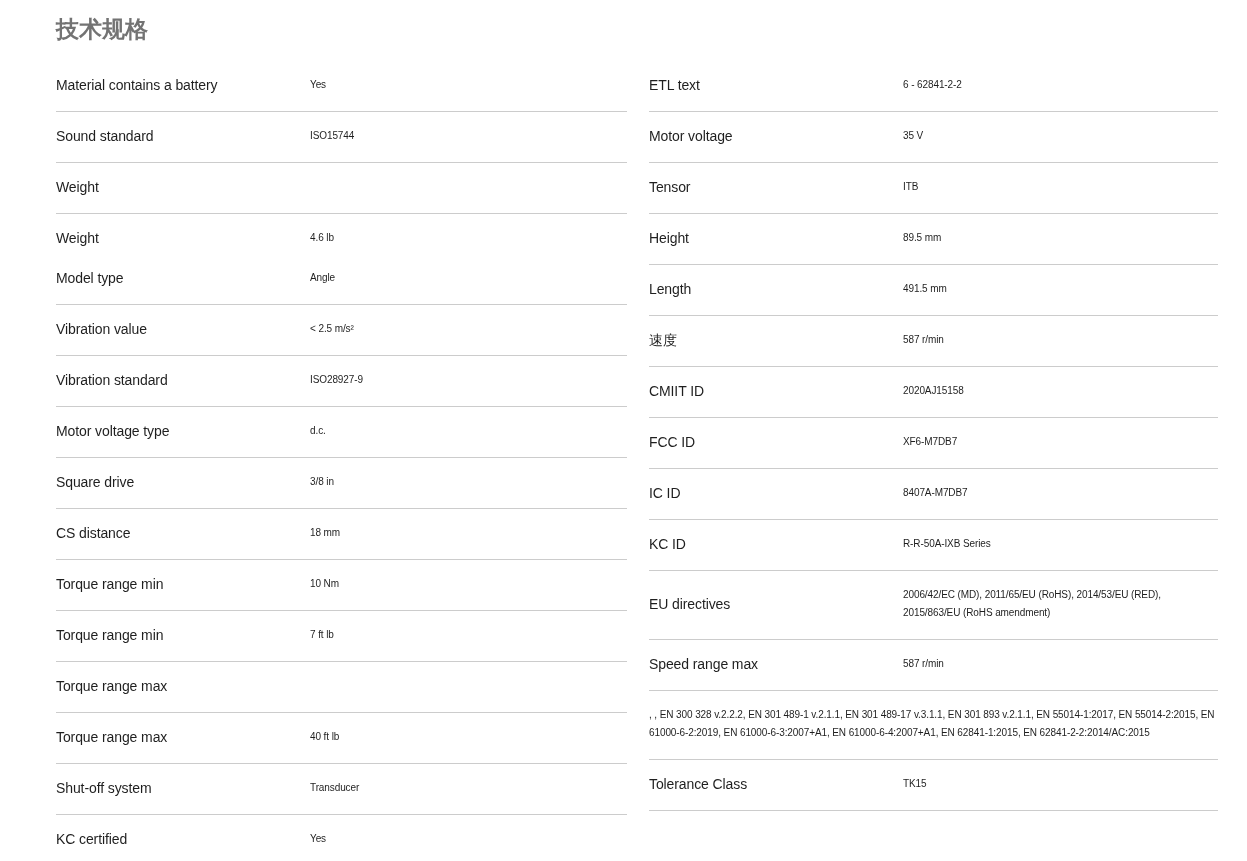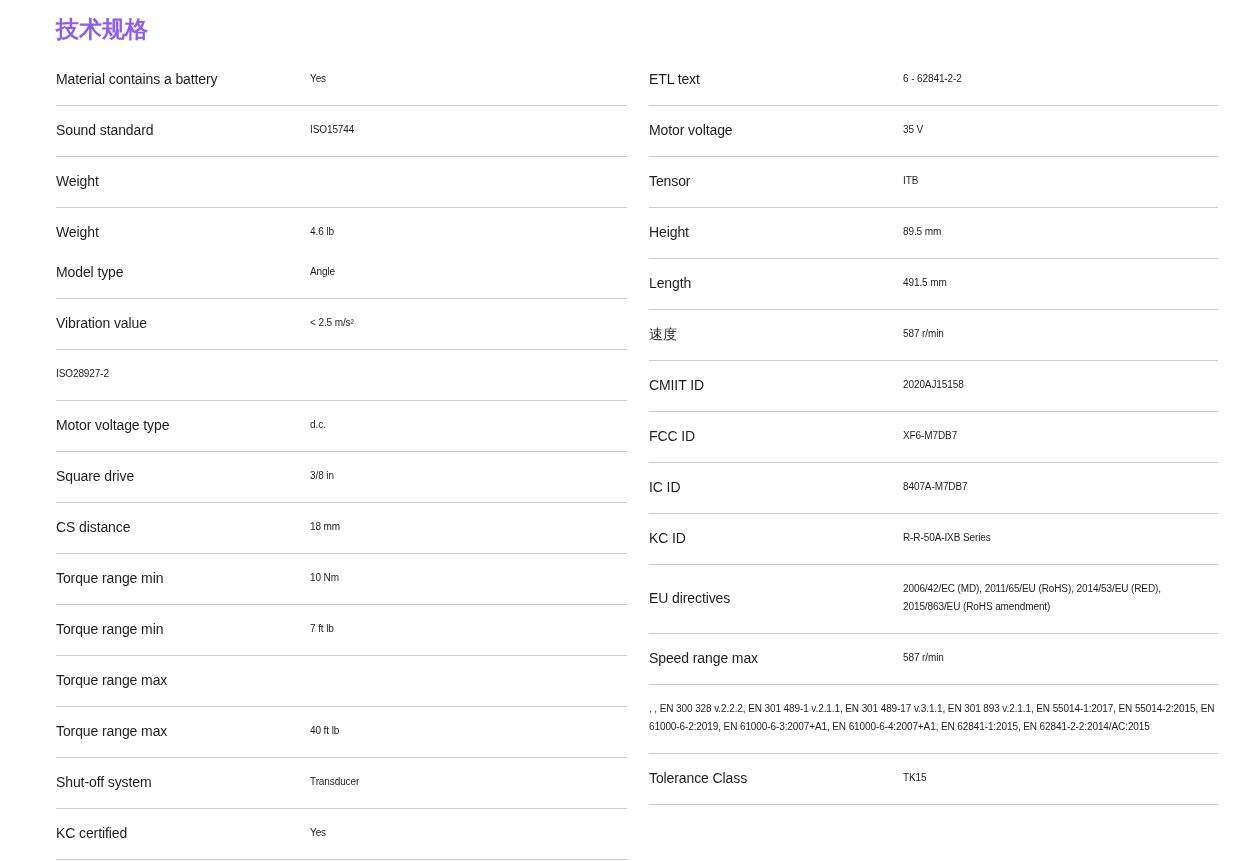--- a/index.html
+++ b/index.html
@@ -20,22 +20,22 @@
     font-family: "Liberation Sans", sans-serif;
     color: var(--text);
   }
   .page {
     padding: 14px 29px 0 56px;
   }
   .title {
     font-size: 23px;
     font-weight: 700;
     line-height: 30px;
-    margin: 0 0 11px 0;
-    color: #8b5cf6;
+    margin: 0 0 17px 0;
+    color: #737373;
   }
   .columns {
     display: flex;
     gap: 22px;
     align-items: flex-start;
   }
   .col {
     flex: 0 0 auto;
   }
   .col-left  { width: 571px; }
@@ -90,21 +90,22 @@
         </div>
         <div class="spec-row">
           <div class="spec-label">Model type</div>
           <div class="spec-value">Angle</div>
         </div>
         <div class="spec-row">
           <div class="spec-label">Vibration value</div>
           <div class="spec-value">&lt; 2.5 m/s²</div>
         </div>
         <div class="spec-row">
-          <div class="spec-value">ISO28927-2</div>
+          <div class="spec-label">Vibration standard</div>
+          <div class="spec-value">ISO28927-9</div>
         </div>
         <div class="spec-row">
           <div class="spec-label">Motor voltage type</div>
           <div class="spec-value">d.c.</div>
         </div>
         <div class="spec-row">
           <div class="spec-label">Square drive</div>
           <div class="spec-value">3/8 in</div>
         </div>
         <div class="spec-row">

